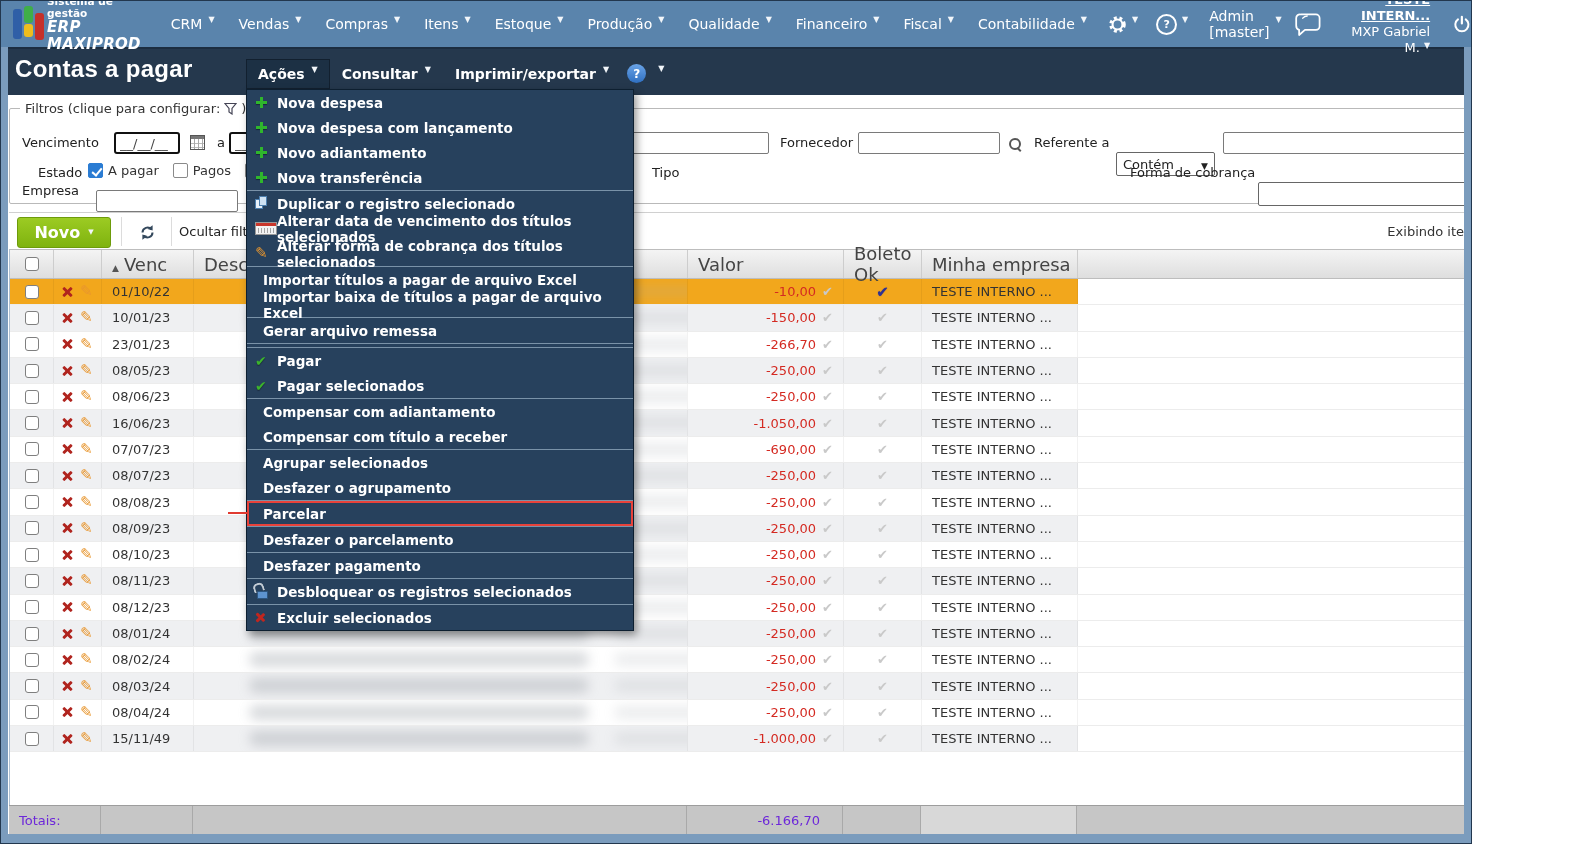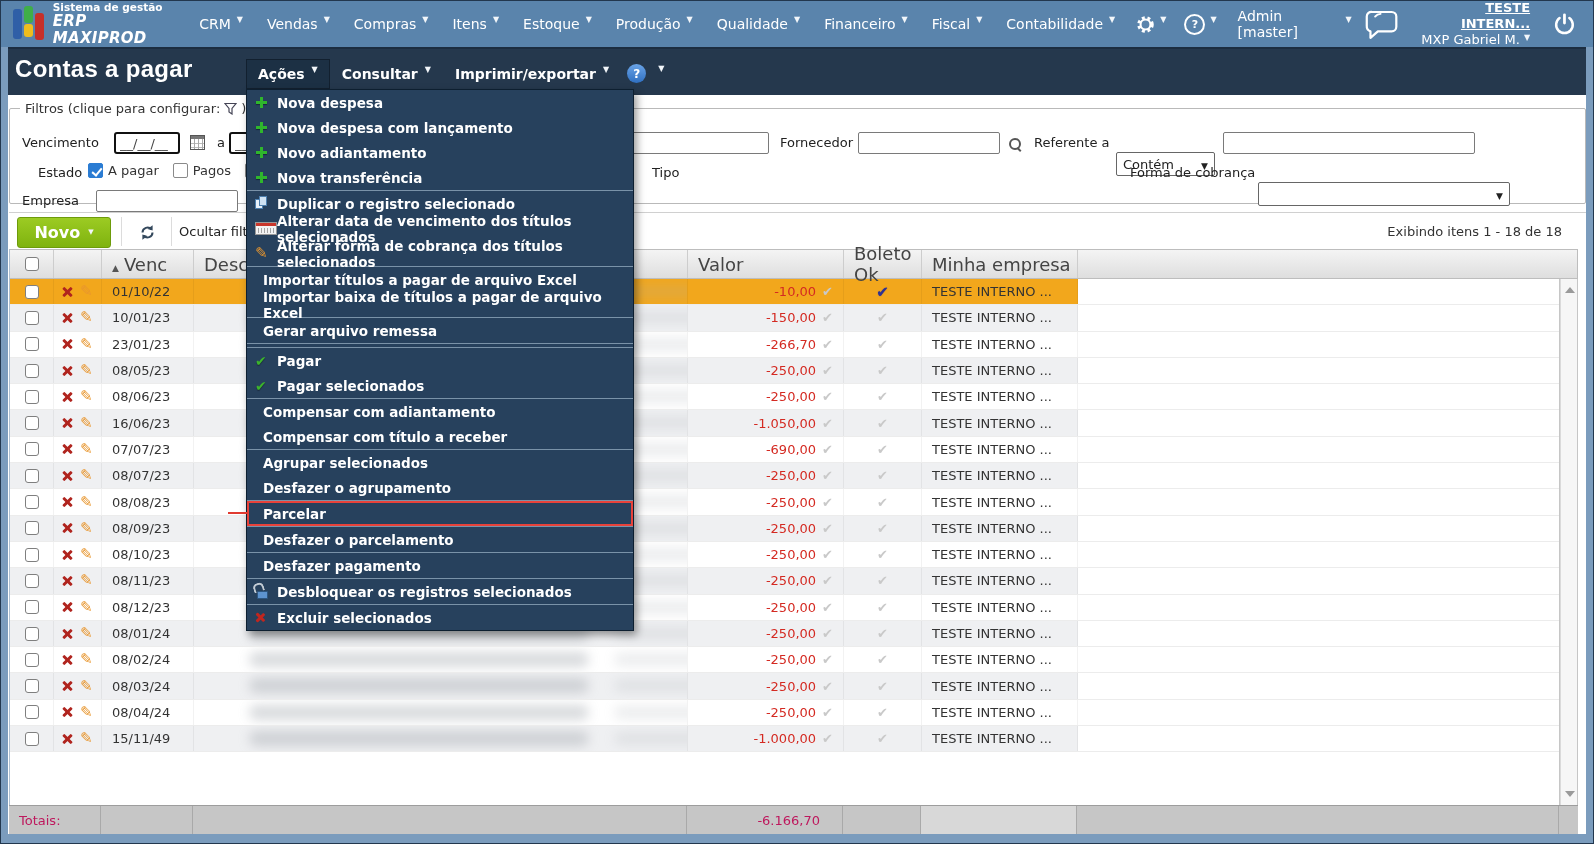--- a/index.html
+++ b/index.html
@@ -1,16 +1,16 @@
 <!DOCTYPE html>
 <html><head>
 <meta charset="utf-8">
 <style>
   html,body{margin:0;padding:0;background:#fff;}
-  .page{position:relative;width:1594px;height:844px;background:#fff;overflow:hidden;
+  .page{position:relative;width:1472px;height:844px;background:#fff;overflow:hidden;
         font-family:"DejaVu Sans","Liberation Sans",sans-serif;box-sizing:border-box;border:1px solid #22374e;}
   
   .side-frame{position:absolute;top:46px;left:0;right:0;bottom:0;border-left:7px solid #7b9cbd;
               border-right:7px solid #7b9cbd;border-bottom:9px solid #7b9cbd;pointer-events:none;z-index:60;}
   
   .topnav{position:absolute;left:0;top:0;width:100%;height:46px;background:#5a84ac;z-index:65;
           display:flex;align-items:center;color:#fff;}
   .logo{display:flex;align-items:center;gap:8px;padding:0 10px 0 12px;}
   .logo-bars{position:relative;width:34px;height:36px;}
   .logo-bars i{position:absolute;border-radius:3px;}
@@ -130,21 +130,21 @@
   .table-bottom-left{position:absolute;left:8px;top:751px;width:1px;height:53px;background:#aebfd0;z-index:5;}
   
   .vscroll{position:absolute;left:1559px;top:278px;width:17px;height:526px;background:#f6f6f6;
            border-left:1px solid #dadada;box-sizing:border-box;z-index:6;}
   .sb-up{position:absolute;left:4px;top:8px;width:0;height:0;border-left:5px solid transparent;
          border-right:5px solid transparent;border-bottom:6px solid #9a9a9a;cursor:pointer;}
   .sb-down{position:absolute;left:4px;bottom:8px;width:0;height:0;border-left:5px solid transparent;
          border-right:5px solid transparent;border-top:6px solid #9a9a9a;cursor:pointer;}
   
   .totals{position:absolute;left:8px;top:804px;width:1569px;height:30px;box-sizing:border-box;display:flex;
-          background:#c6c6c6;border-top:1px solid #9d9d9d;font-size:13px;color:#be185d;z-index:10;}
+          background:#c6c6c6;border-top:1px solid #9d9d9d;font-size:13px;color:#6d28d9;z-index:10;}
   .tc{box-sizing:border-box;display:flex;align-items:center;border-right:1px solid #a9a9a9;padding-left:10px;}
   .tc.first{width:92px;}
   .tc.t-venc{width:92px;}
   .tc.t-desc{width:494px;}
   .tc.t-valor{width:156px;justify-content:flex-end;padding-right:22px;}
   .tc.t-boleto{width:78px;}
   .tc.t-empresa{width:156px;background:#d8d8d8;}
   .tc.t-fill{flex:1;}
   .tc.t-end{width:19px;border-right:none;padding-left:0;}
   
@@ -349,21 +349,21 @@
         </label>
       </div>
     <span class="f-abs f-label" style="left:642px;top:46px;">Tipo</span>
     <span class="f-abs f-label" style="left:1120px;top:46px;">Forma de cobrança</span>
     <div class="f-abs f-select" style="left:1248px;top:45px;width:252px;">
       <span></span>
       <span class="sel-caret"></span>
     </div>
 
     
-    <span class="f-abs f-label" style="left:12px;top:74px;">Empresa</span>
+    <span class="f-abs f-label" style="left:12px;top:64px;">Empresa</span>
     <input class="f-abs f-input" style="left: 86px; top: 74px; width: 142px;">
     <span class="f-abs mag" style="left:236px;top:78px;"></span>
   </fieldset>
 
   <div class="toolbar">
     <div class="novo-btn">
       <span>Novo</span>
       <span class="caret"></span>
     </div>
     <div class="tool-sep" style="left:112px;"></div>

